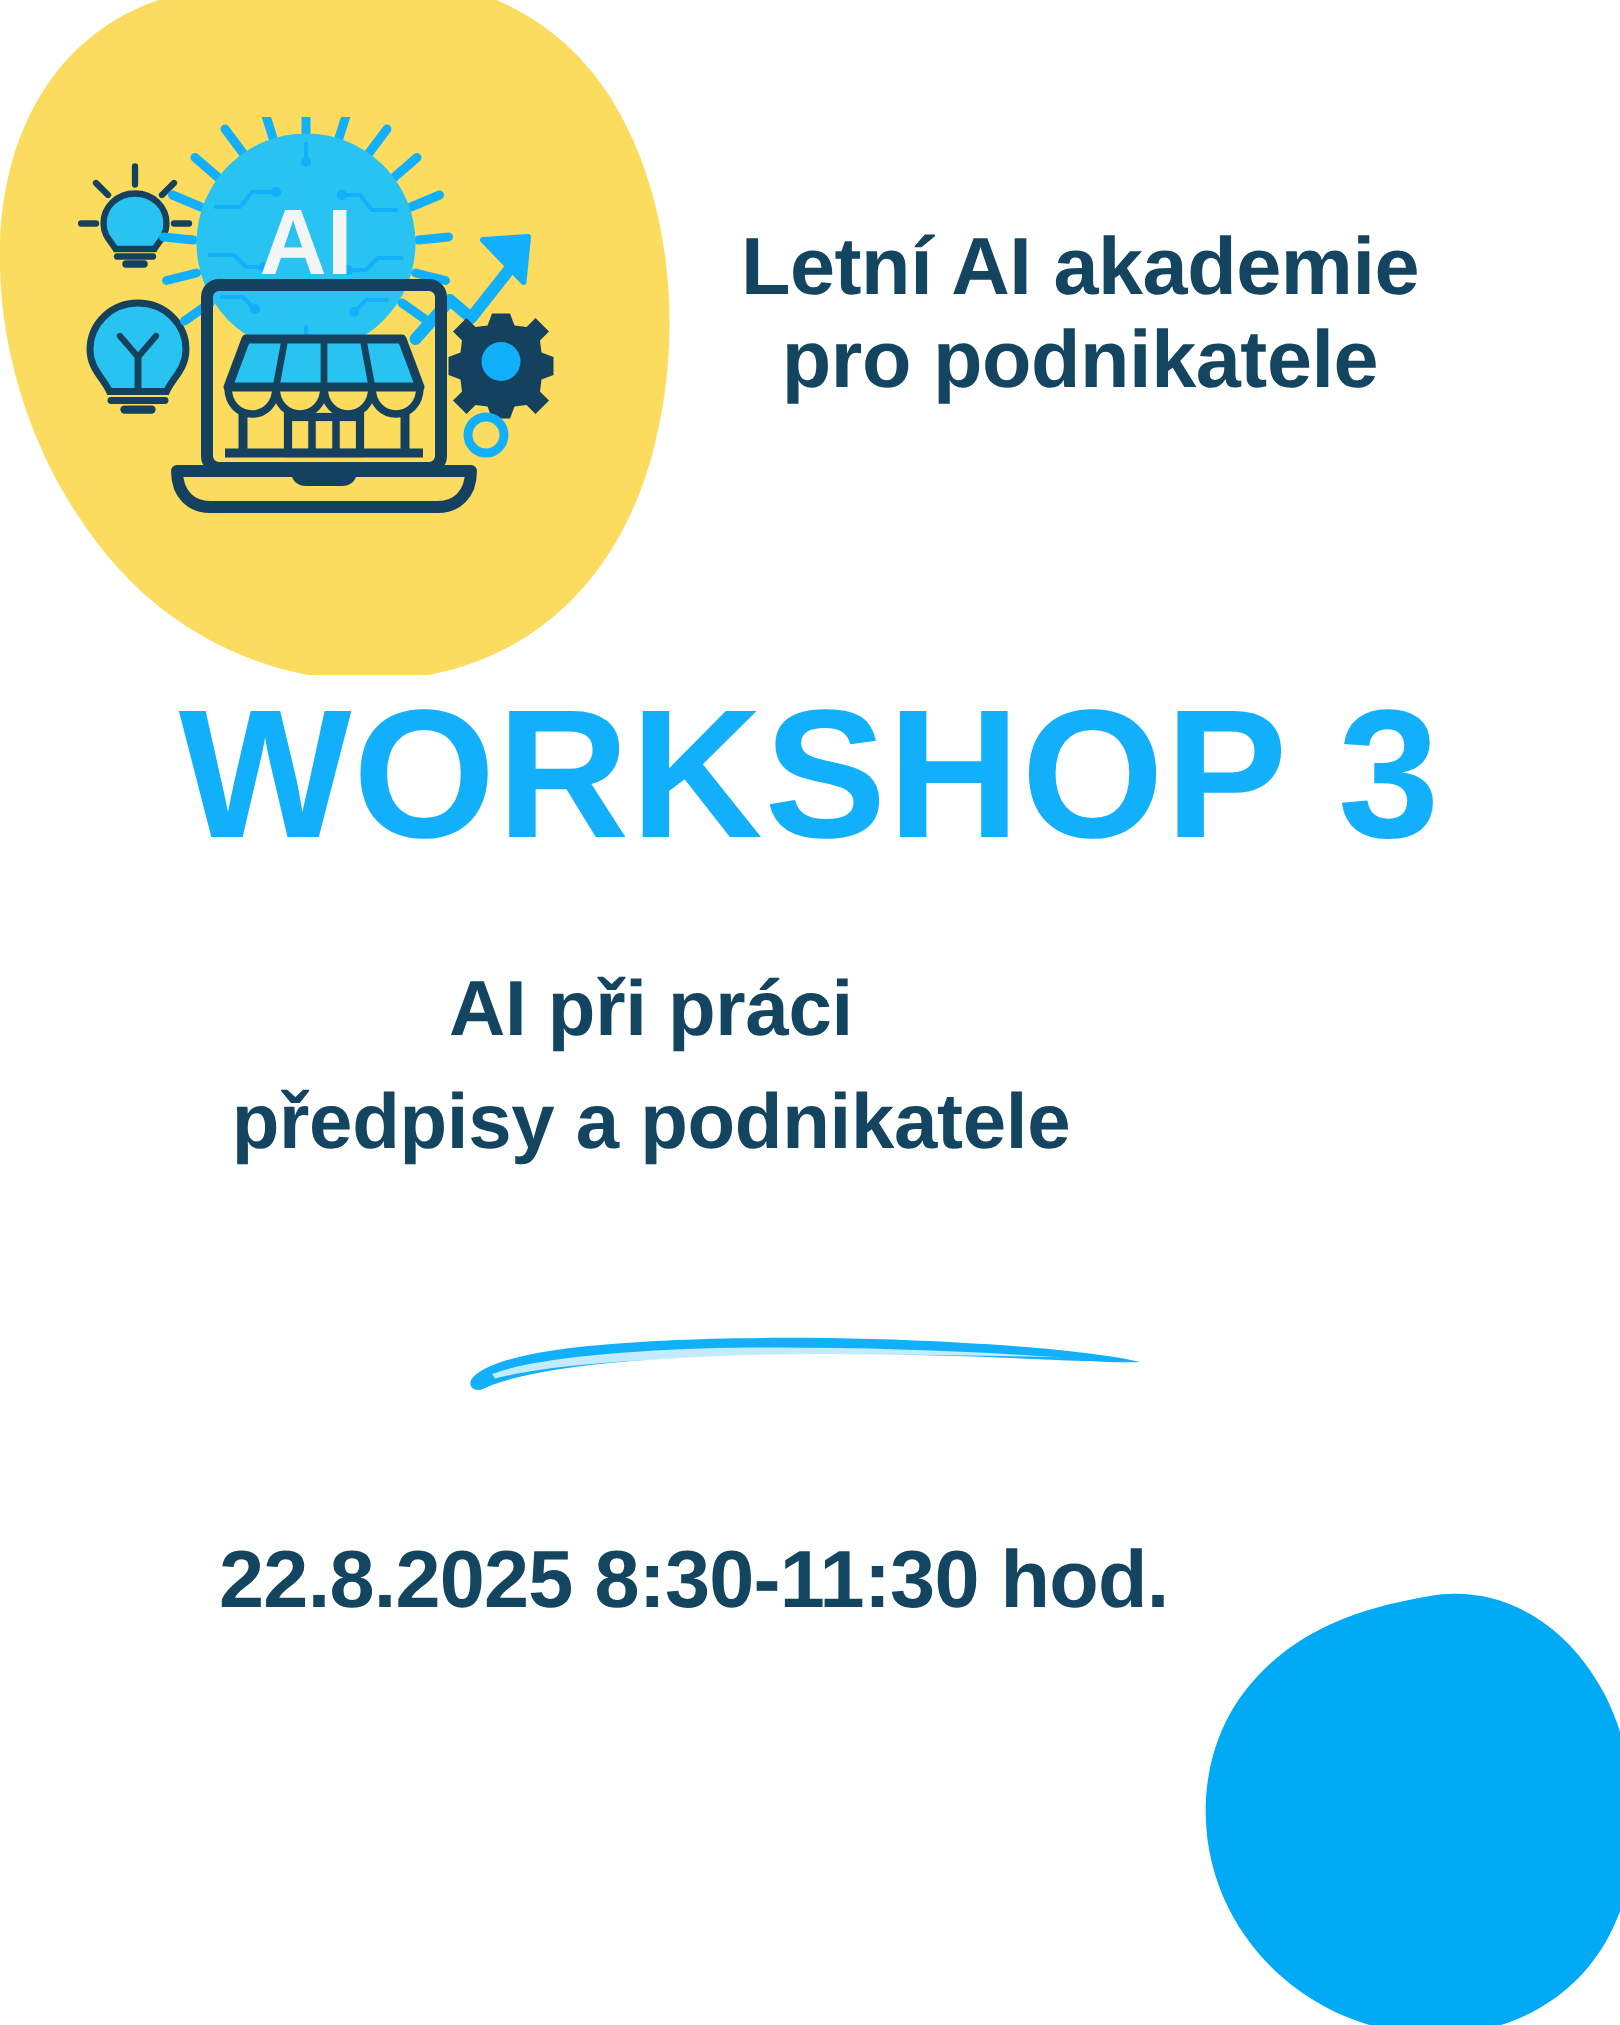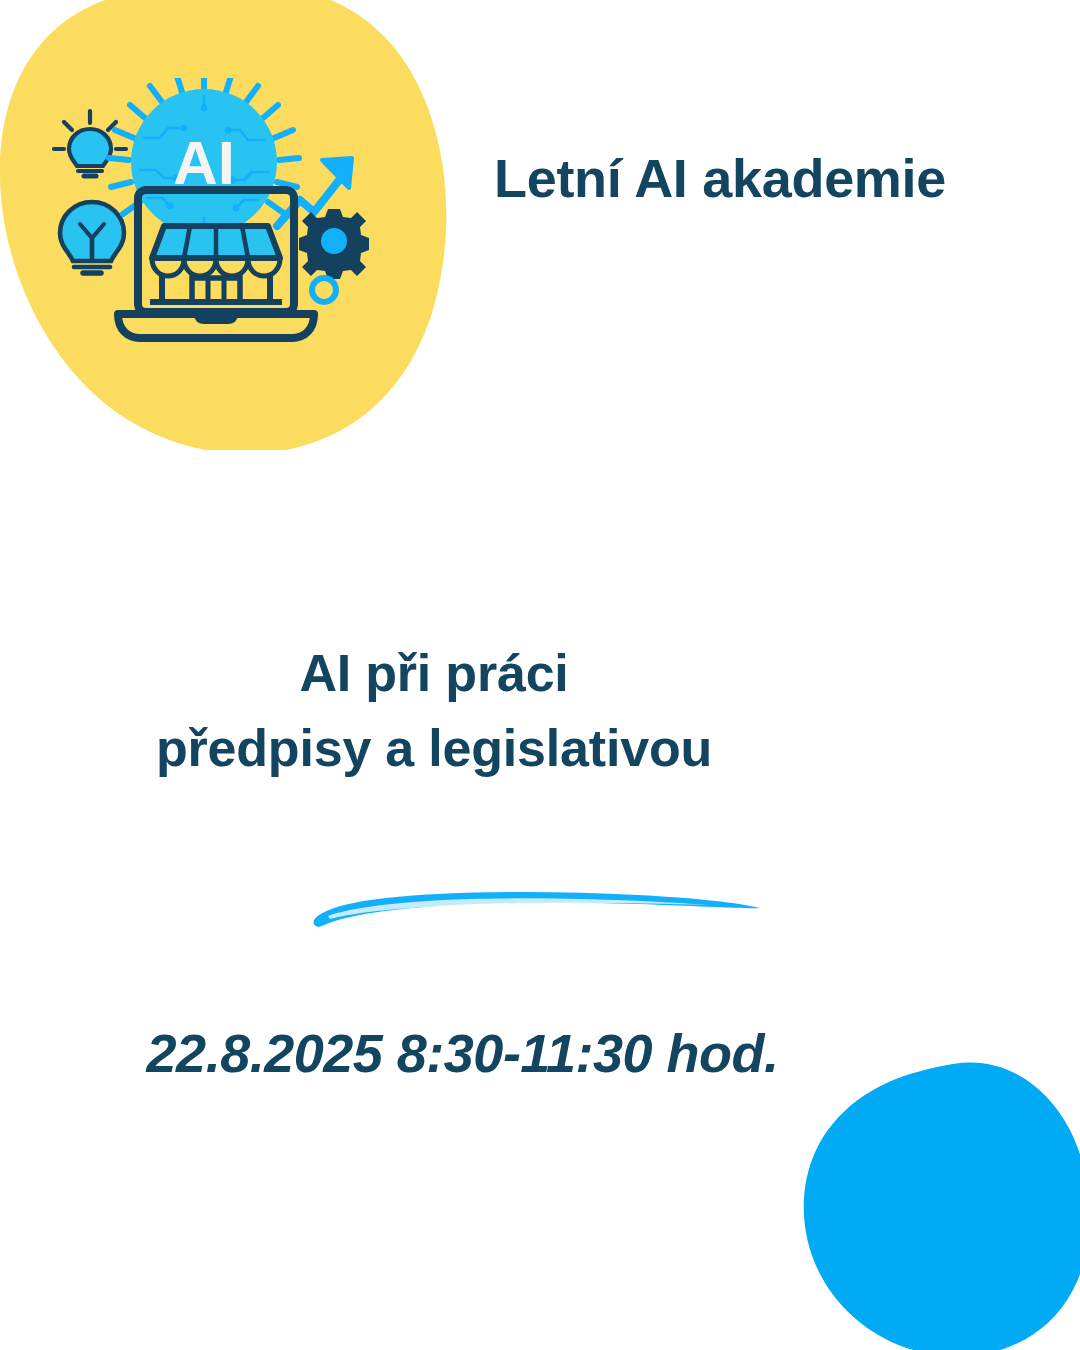--- a/index.html
+++ b/index.html
@@ -109,21 +109,20 @@
   .date-line {
     position: absolute;
     left: 0;
     top: 1022px;
     width: 925px;
     text-align: center;
     color: #134460;
     font-size: 54px;
     font-weight: bold;
     letter-spacing: -0.5px;
-    font-style: italic;
   }
 </style>
 </head>
 <body>
 
 <div class="poster">
 
   <div class="blob-layer">
 
     <svg class="blob-yellow" viewBox="0 0 470 470" aria-hidden="true">
@@ -247,26 +246,28 @@
       <rect x="140" y="200" width="48" height="24" fill="none" stroke="#14425E" stroke-width="5.5"></rect>
       <g stroke="#14425E" stroke-width="5">
         <line x1="156" y1="200" x2="156" y2="224"></line>
         <line x1="172" y1="200" x2="172" y2="224"></line>
       </g>
     </g>
   </svg>
 
   <div class="header-title">
     <span class="line">Letní AI akademie</span>
+    <span class="line">pro podnikatele</span>
   </div>
 
+  <div class="workshop-heading">WORKSHOP 3</div>
 
   <div class="subtitle">
     <span class="line">AI při práci</span>
-    <span class="line">předpisy a legislativou</span>
+    <span class="line">předpisy a podnikatele</span>
   </div>
 
   <svg class="brush-underline" viewBox="0 0 460 60" aria-hidden="true">
     <path d="M6,40 C12,31 34,23 78,18 C140,11 240,10 330,15 C388,18 432,23 452,28
              C438,29 392,26 330,24 C238,21 146,23 86,30 C50,34 26,40 14,46
              C9,48 4,45 6,40 Z" fill="#12AFFB"></path>
     <path d="M20,36 C40,28 92,21 160,19 C236,17 330,20 400,25
              C330,23 238,22 162,25 C98,27 48,32 22,39 Z" fill="#ffffff" opacity="0.75"></path>
   </svg>
 

